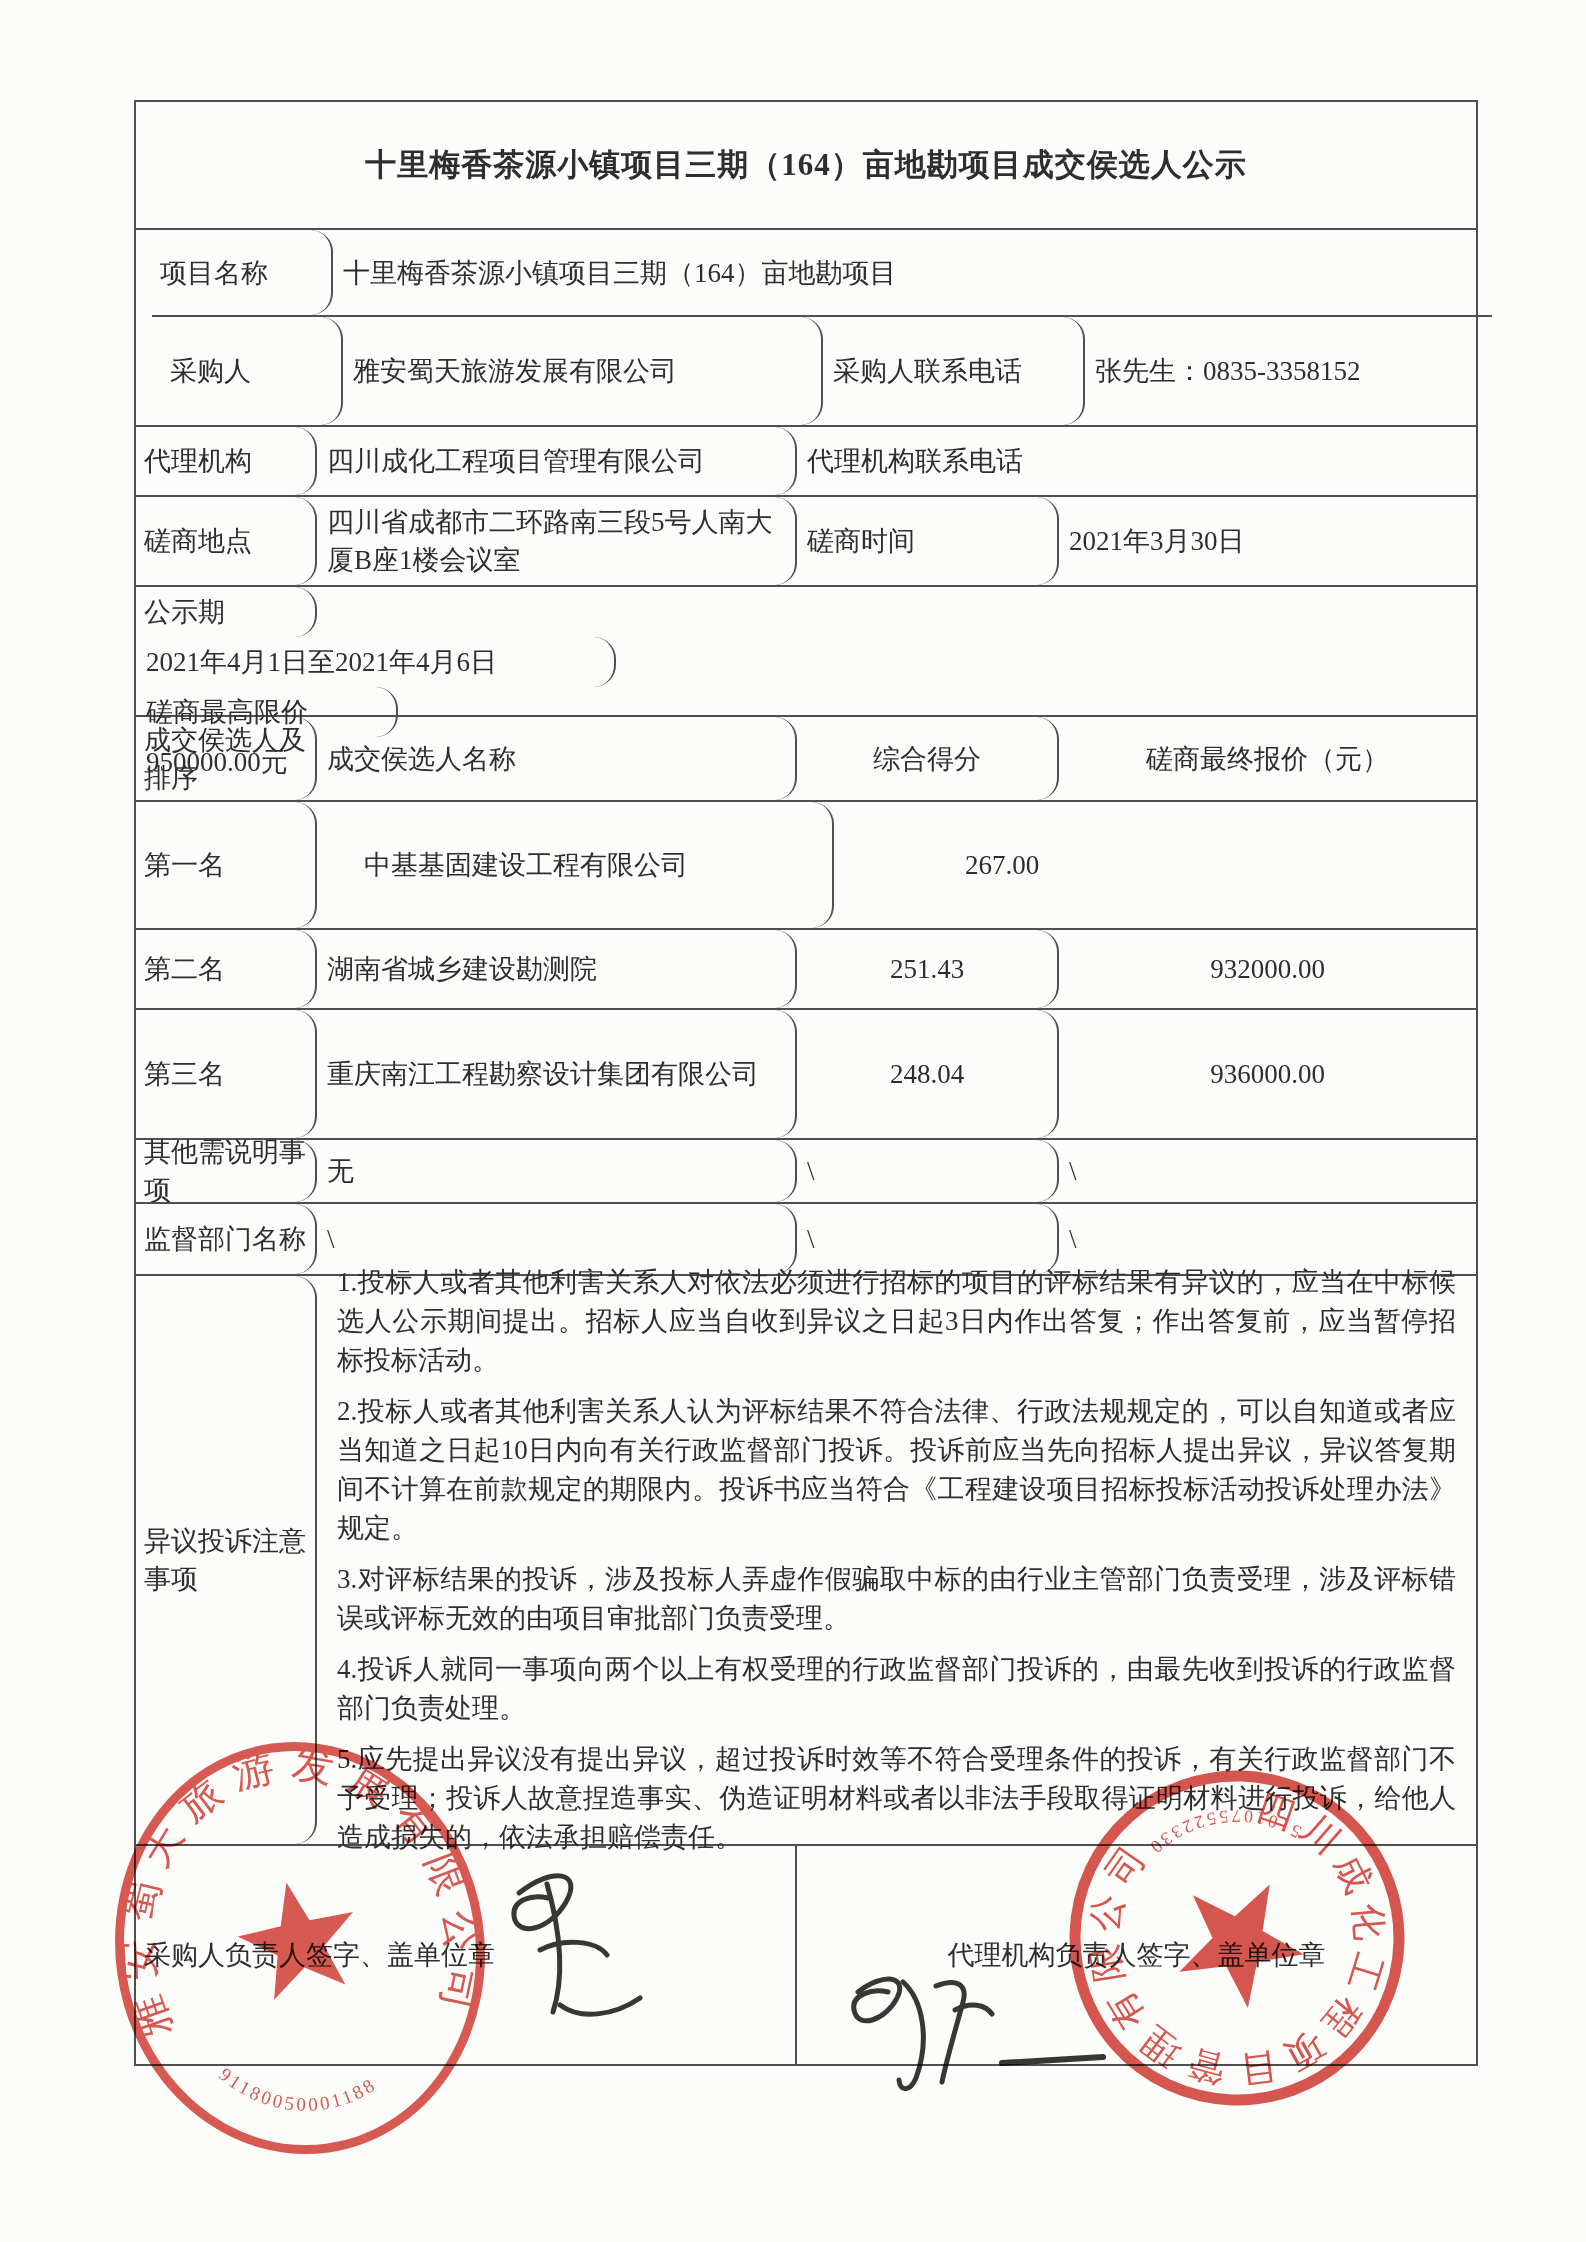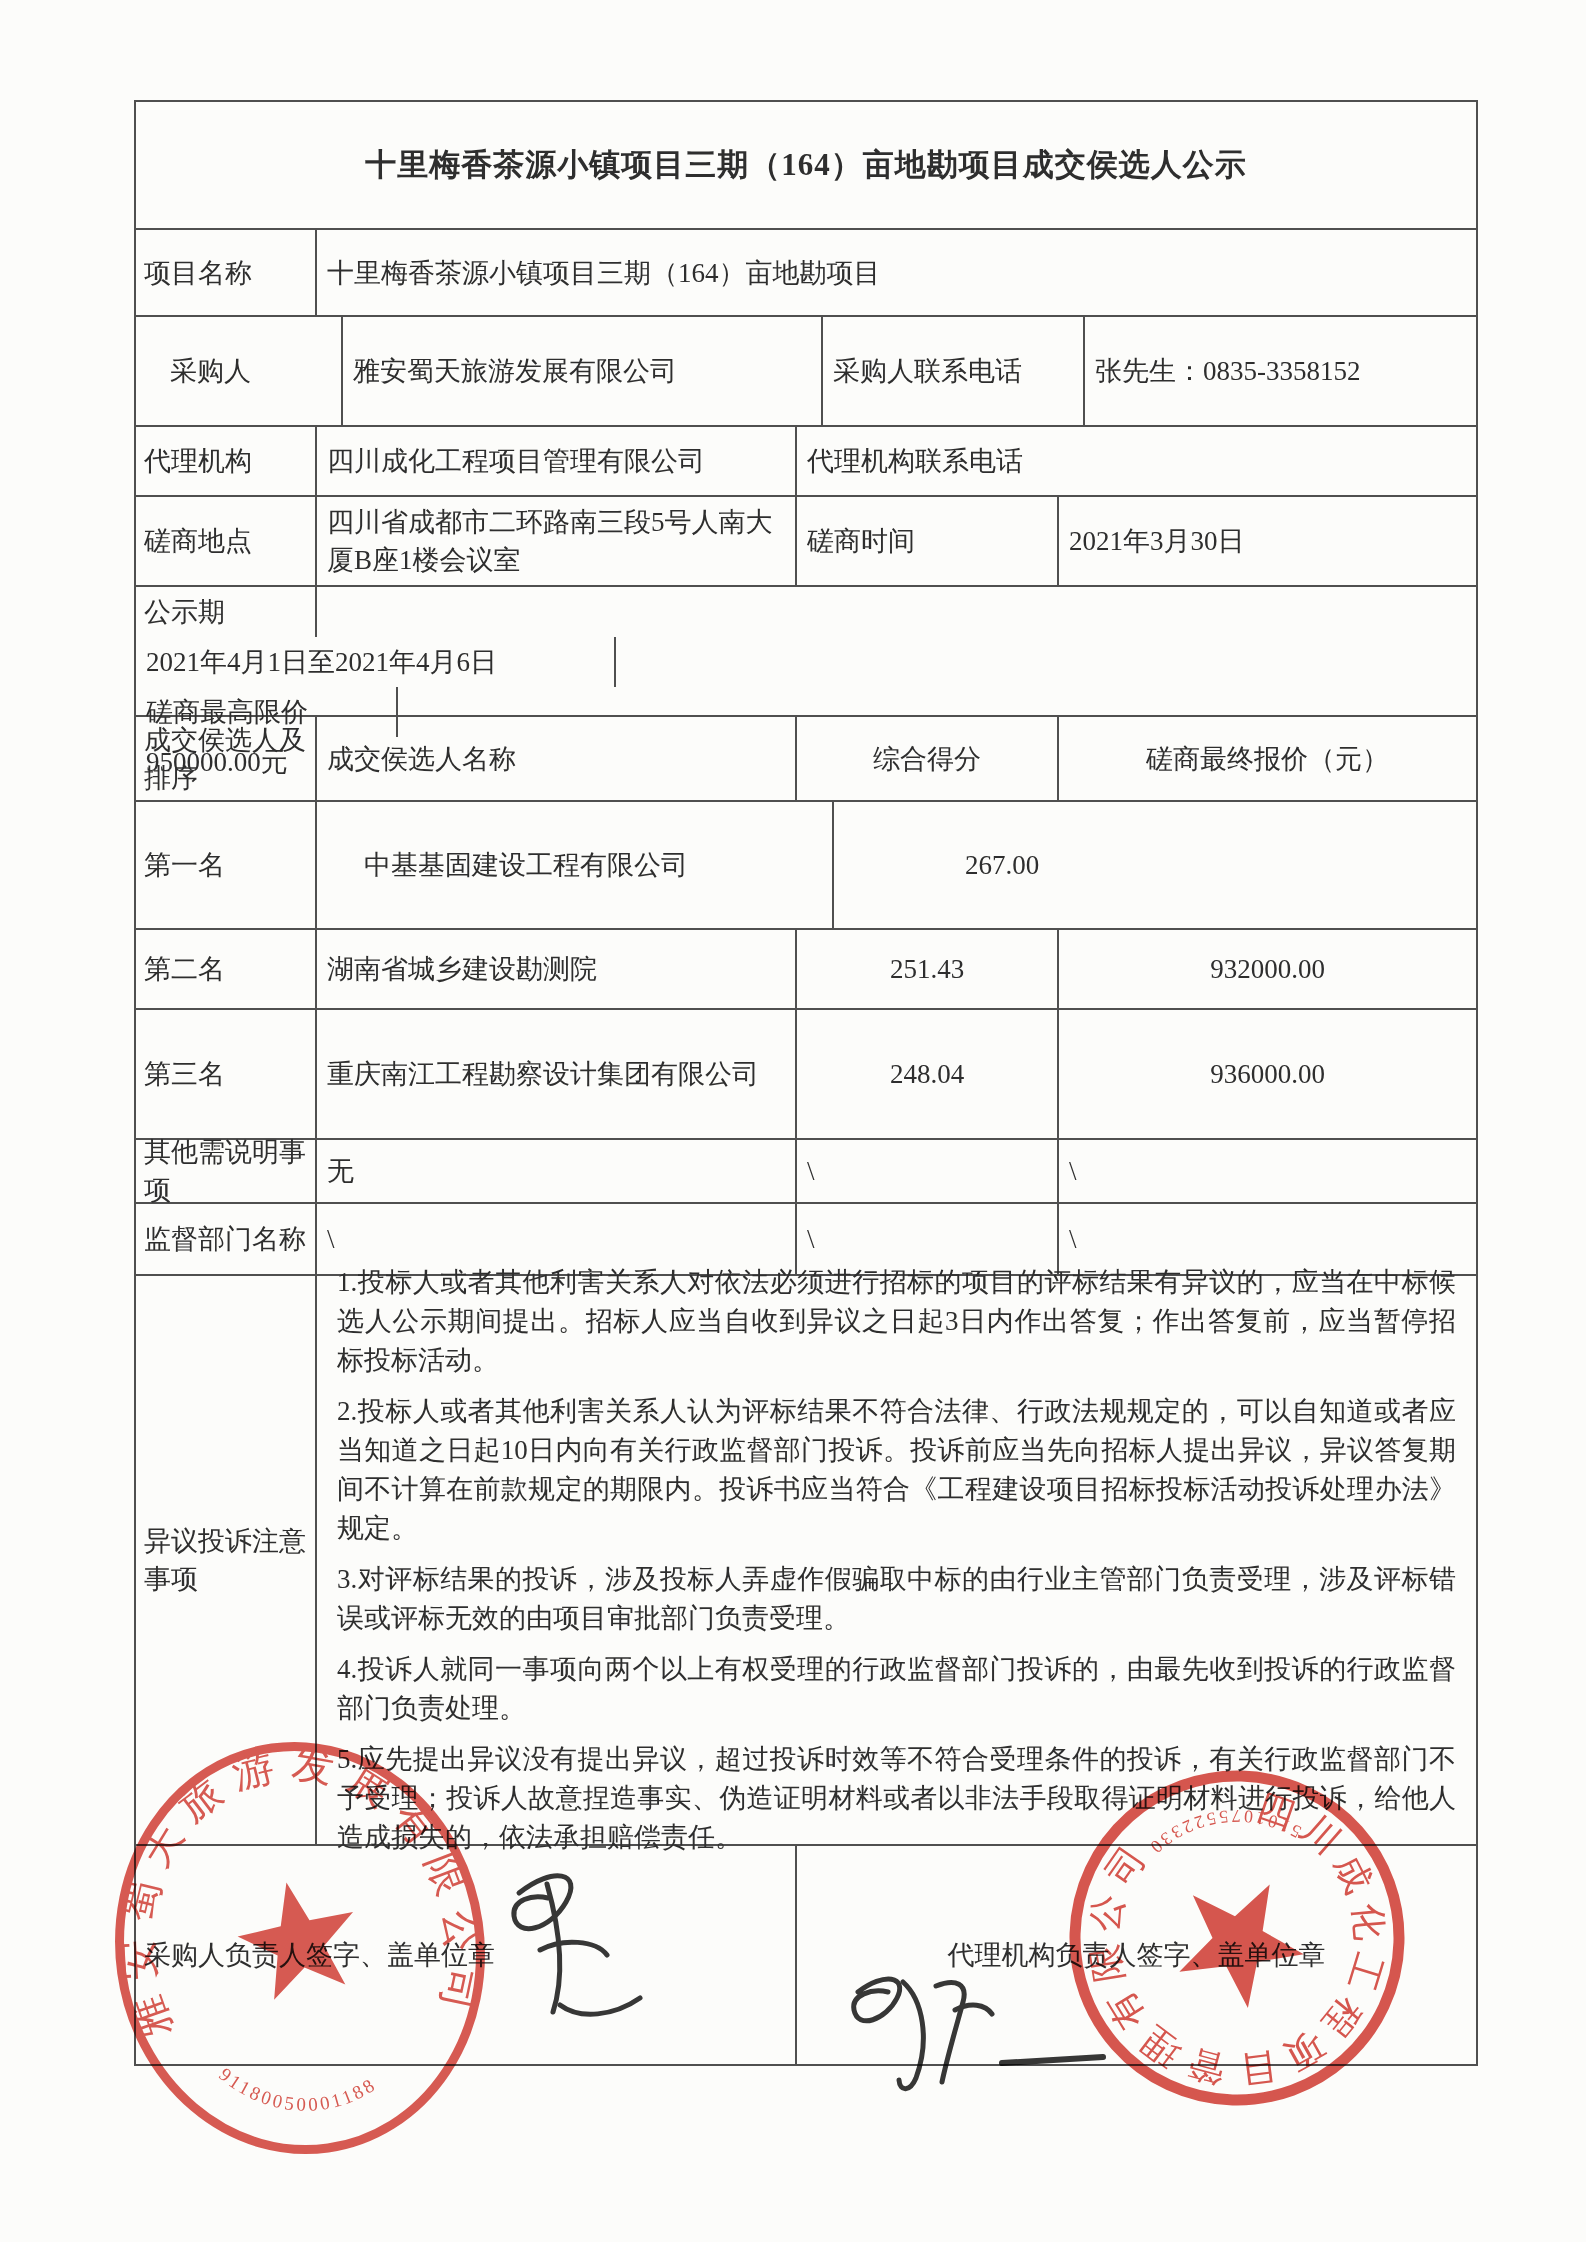--- a/index.html
+++ b/index.html
@@ -9,30 +9,30 @@
     background:#fcfcfa;
     font-family:"Liberation Serif","DejaVu Serif",serif;
     color:#2e2e2e;overflow:hidden;
   }
   .tbl{
     position:absolute;left:134px;top:100px;width:1344px;
     border:2px solid #4f4f4f;display:flex;flex-direction:column;
   }
   .row{display:flex;border-bottom:2px solid #4f4f4f;width:100%;}
   .row:last-child{border-bottom:none;}
-  .cell{border-right:2px solid #4f4f4f;padding:6px 10px;display:flex;align-items:center;font-size:27px;line-height:38px;}
+  .cell{border-right:2px solid #4f4f4f;padding:6px 10px;display:flex;align-items:center;font-size:27px;line-height:38px;border-radius:22px;}
   .cell:last-child{border-right:none;}
   .c1{width:181px;padding:6px 8px;}
   .c2{width:480px;}
   .c3{width:262px;}
   .c4{flex:1;}
   .center{justify-content:center;text-align:center;}
   .r-title{height:128px;}
   .r-title .cell{width:100%;justify-content:center;font-size:31px;font-weight:bold;letter-spacing:1px;}
-  .r-name{height:87px;}
+  .r-name{height:87px;margin-left:16px;}
   .r-buyer{height:110px;padding-left:26px;}
   .r-agent{height:70px;}
   .r-place{height:90px;}
   .r-period{height:130px;flex-direction:column;}
   .r-chead{height:85px;}
   .r-cand1{height:128px;gap:37px;}
   .r-cand2{height:80px;}
   .r-cand3{height:130px;}
   .r-other{height:64px;}
   .r-superv{height:72px;}

